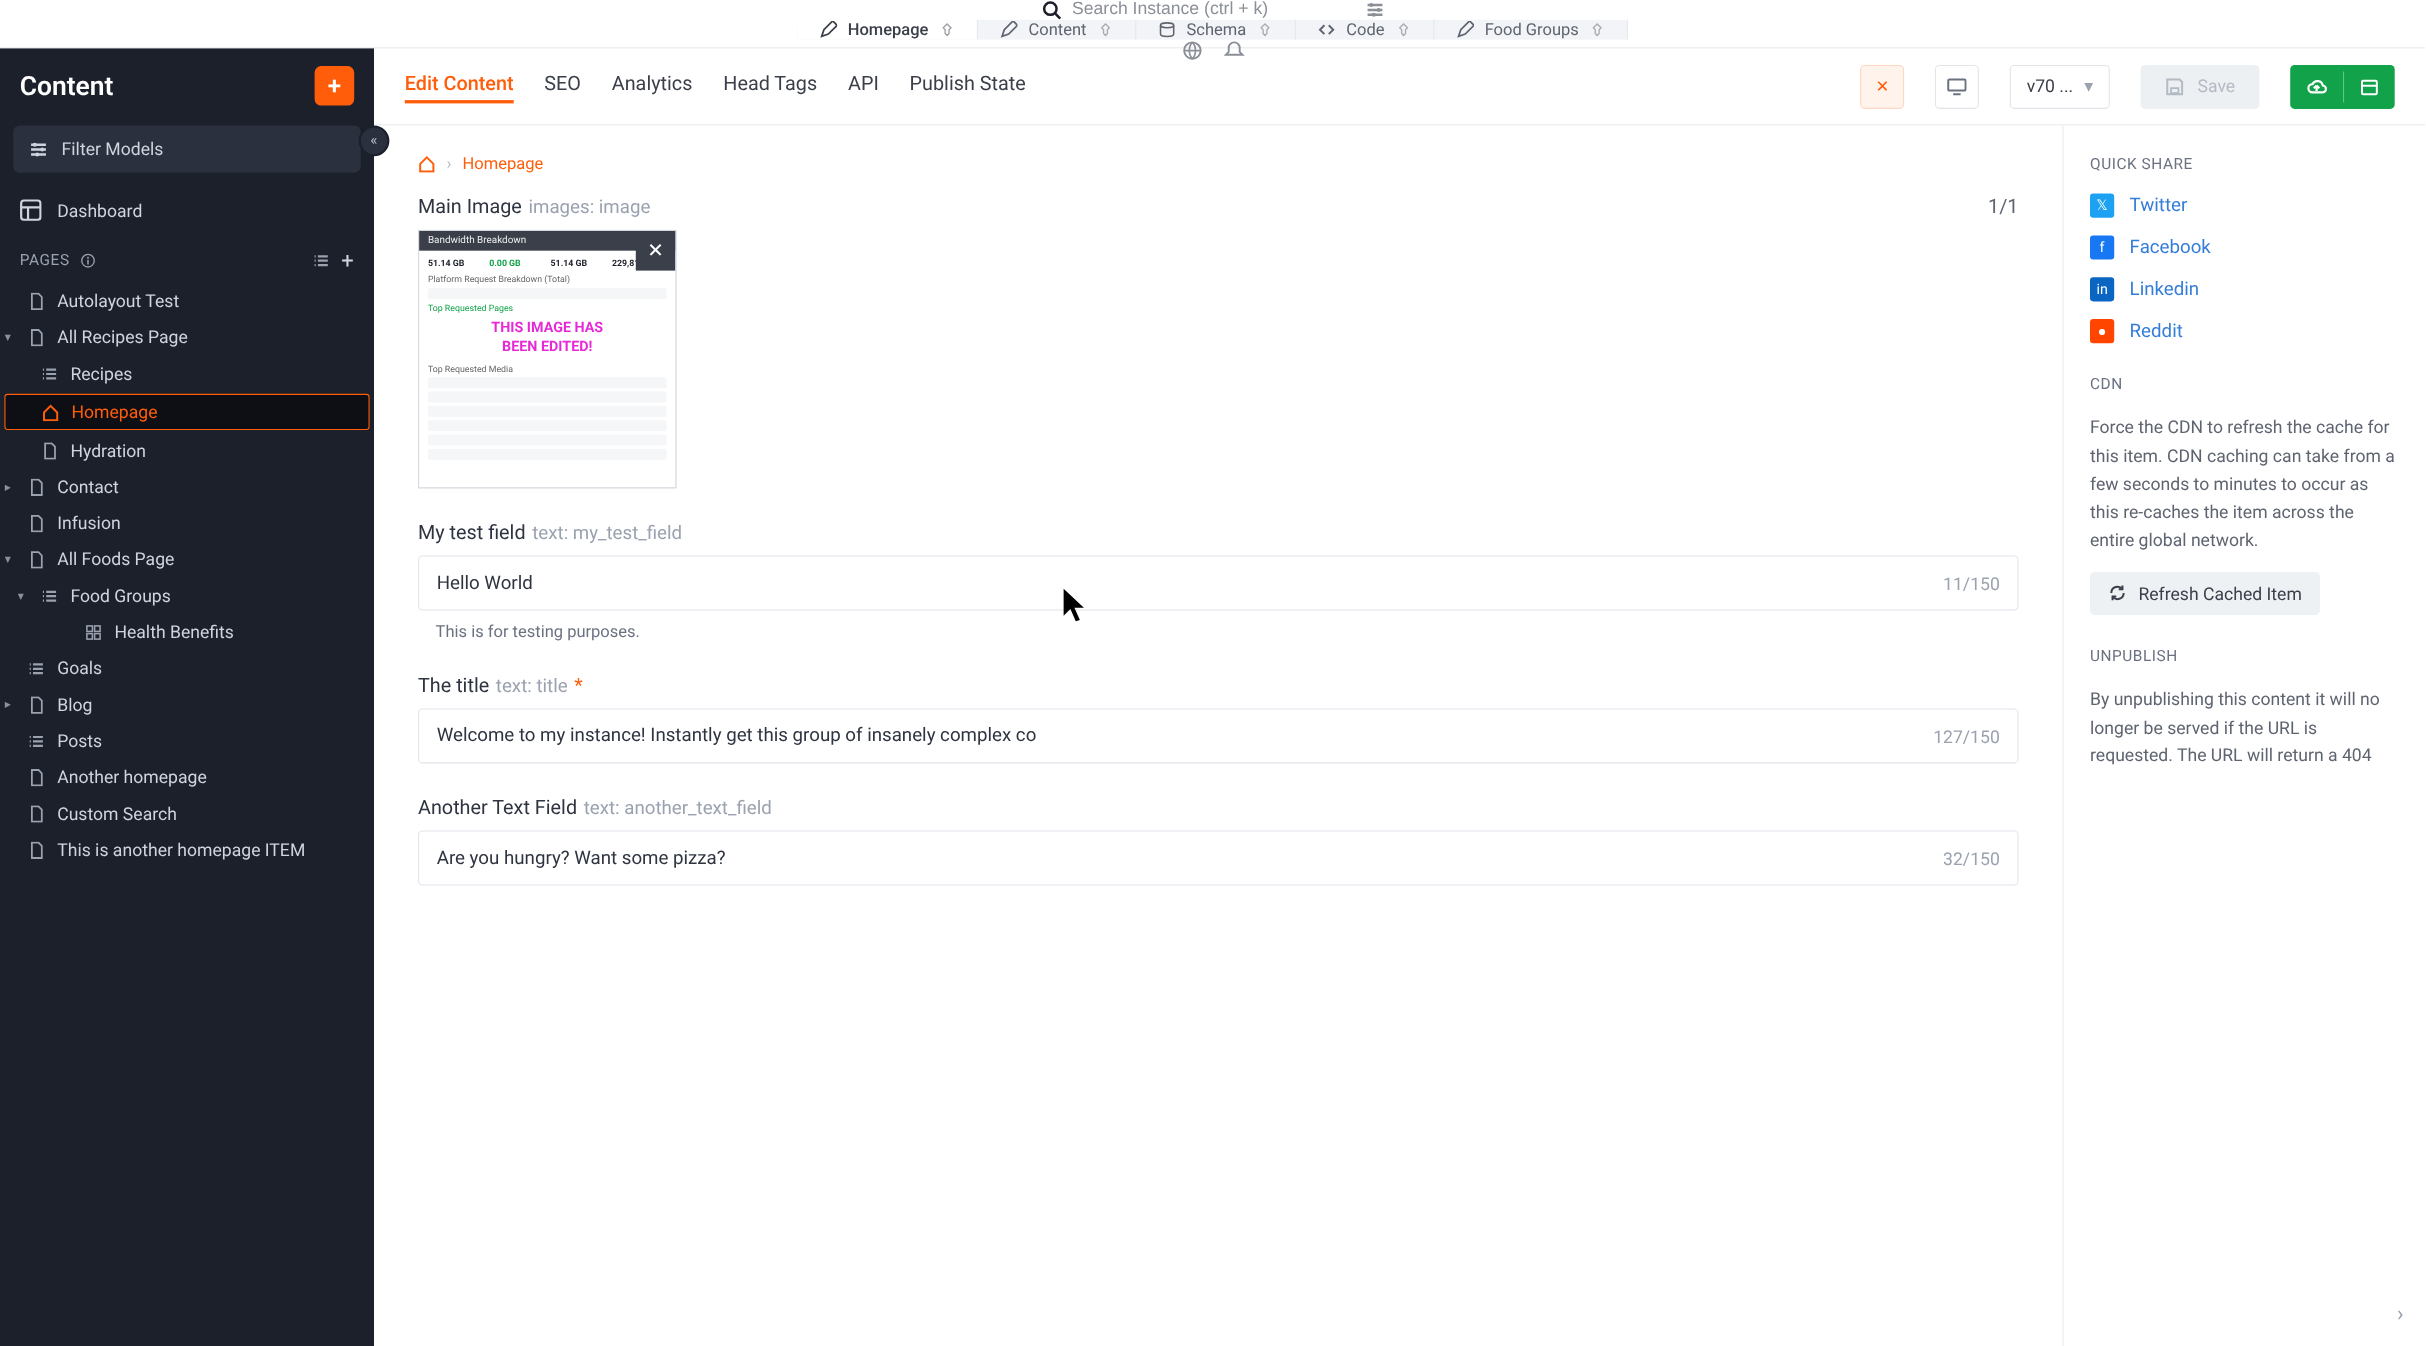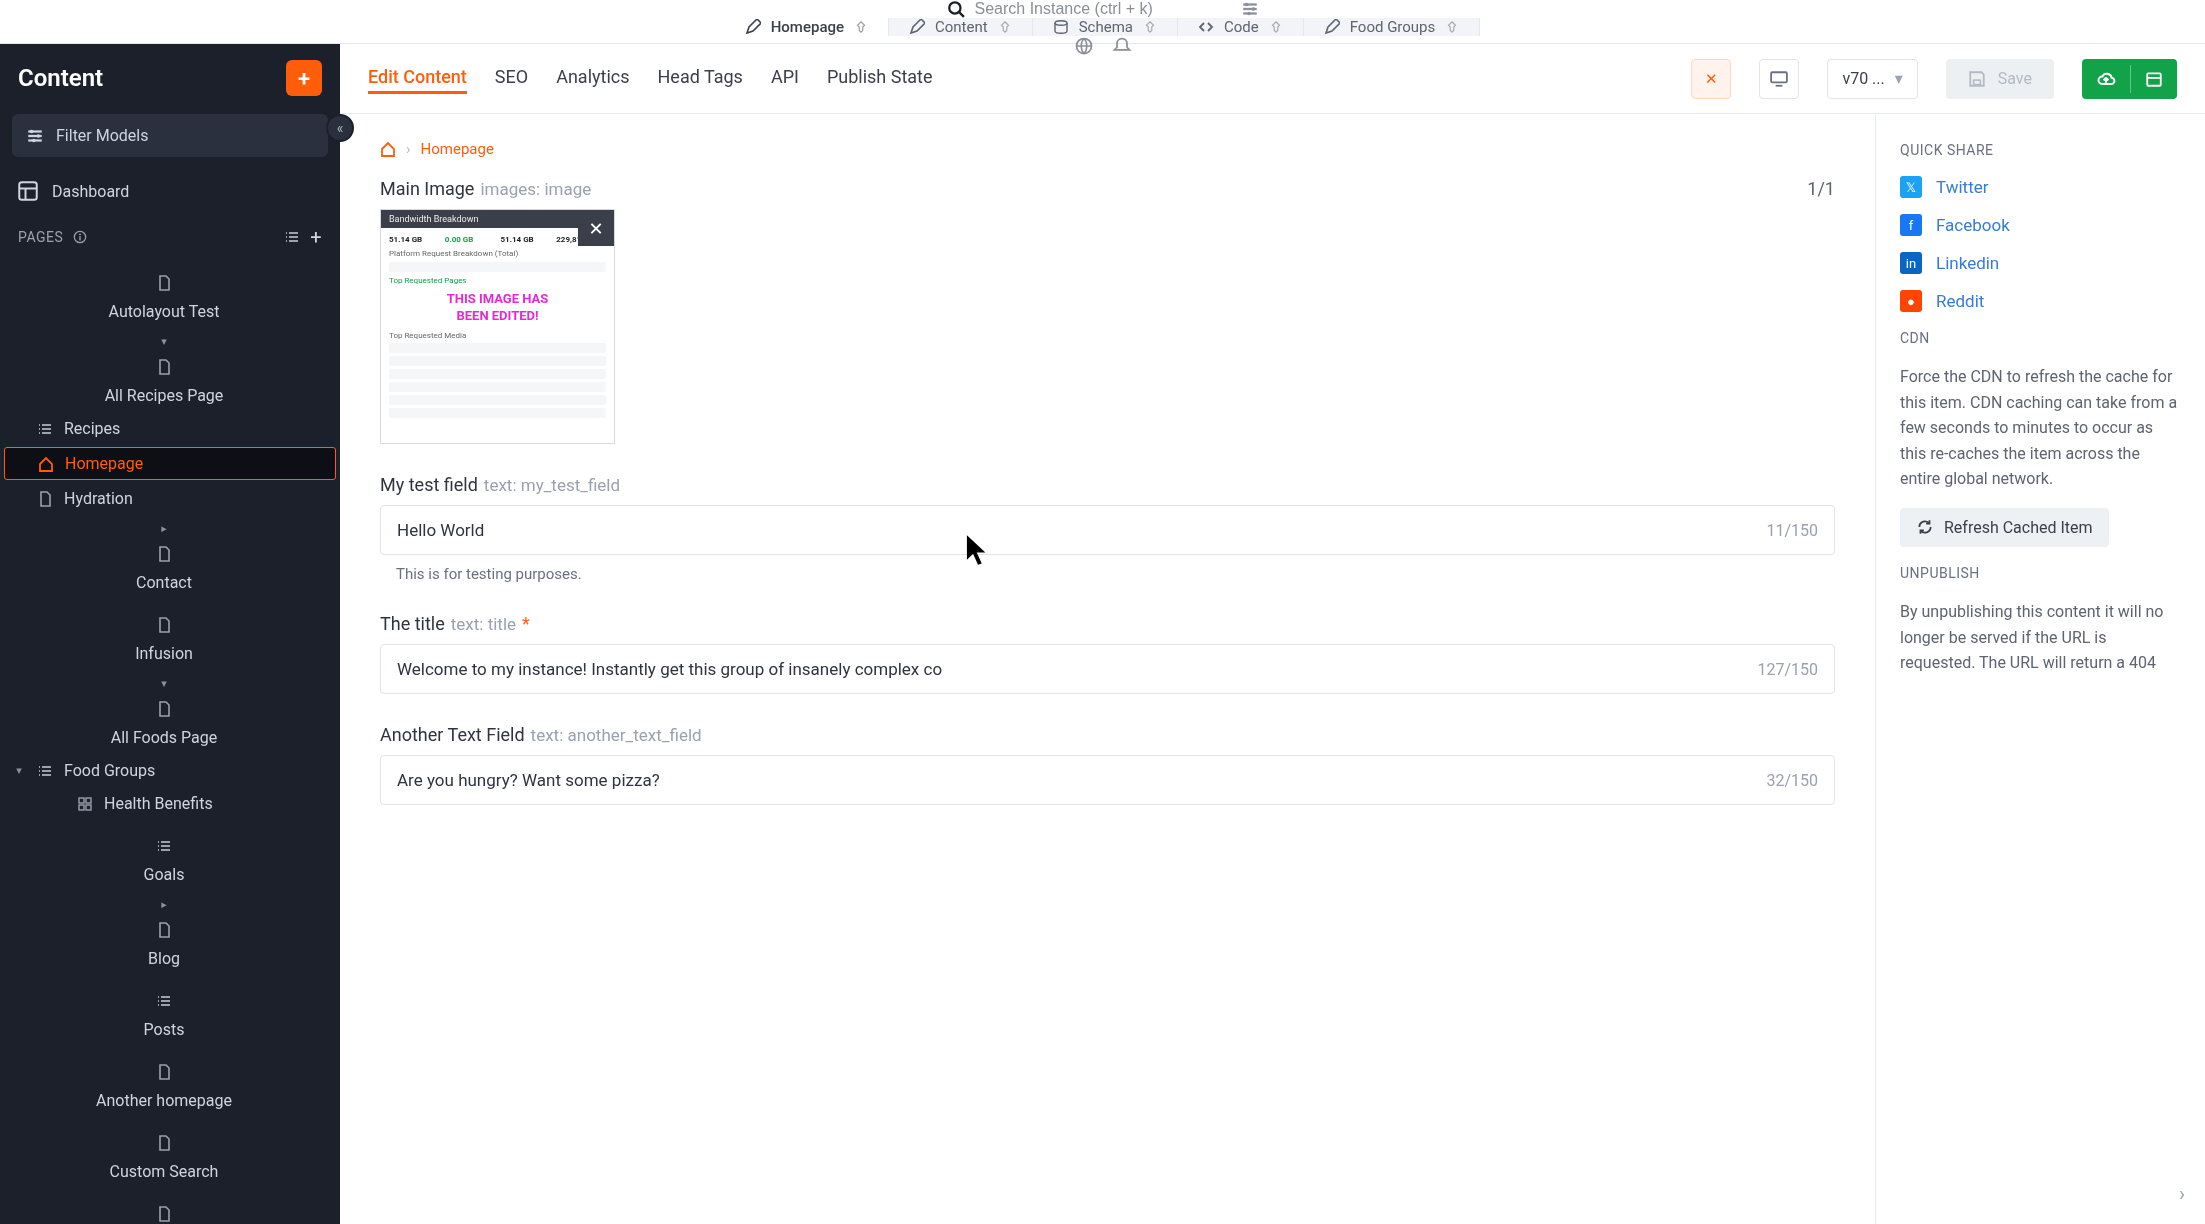--- a/index.html
+++ b/index.html
@@ -36,21 +36,21 @@
 .pages-hdr .spacer { flex: 1; }
 
 .tree { font-size: 16px; padding-bottom: 20px; overflow-y: auto; }
 .tree-row { display: flex; align-items: center; gap: 10px; padding: 7px 12px; cursor: pointer; color: #cfd4de; }
 .tree-row.selected { background: #0d0f14; color: #ff5d0a; border: 1px solid #ff5d0a; border-radius: 3px; margin: 2px 4px; padding: 6px 8px; }
 .tree-row.selected .tree-icon { color: #ff5d0a; }
 .chev { width: 14px; display: inline-flex; justify-content: center; color: #8a909d; font-size: 11px; }
 .tree-icon { width: 18px; height: 18px; display: inline-flex; align-items: center; justify-content: center; color: #9aa1af; }
 
 
-.ind-0 { padding-left: 0; flex-direction: column; }
+.ind-0 { padding-left: 0; }
 .ind-1 { }
 .ind-2 { padding-left: 52px; }
 
 
 .main { flex: 1; display: flex; flex-direction: column; min-width: 0; }
 
 
 .subbar { display: flex; align-items: center; height: 70px; padding: 0 28px; border-bottom: 1px solid #e9ecef; gap: 28px; }
 .subtab { font-size: 18px; color: #3a3f4a; padding-bottom: 4px; cursor: pointer; }
 .subtab.active { color: #ff5d0a; border-bottom: 3px solid #ff5d0a; margin-bottom: -3px; font-weight: 500; }
@@ -91,21 +91,21 @@
 
 .rightpanel { width: 330px; border-left: 1px solid #e9ecef; padding: 28px 24px; overflow-y: auto; position: relative; }
 .rp-heading { font-size: 14px; letter-spacing: .5px; color: #6a7180; margin-bottom: 18px; }
 .share-item { display: flex; align-items: center; gap: 14px; color: #347dd9; font-size: 17px; margin-bottom: 16px; cursor: pointer; }
 .share-item .sq { width: 22px; height: 22px; border-radius: 3px; display: flex; align-items: center; justify-content: center; color: #fff; font-size: 13px; }
 .sq.tw { background: #1da1f2; }
 .sq.fb { background: #1877f2; }
 .sq.li { background: #0a66c2; }
 .sq.rd { background: #ff4500; }
 
-.rp-section { margin-top: 18px; }
+.rp-section { margin-top: 30px; }
 .rp-text { color: #5e6470; font-size: 16px; line-height: 1.6; margin-bottom: 16px; }
 .rp-btn { display: inline-flex; align-items: center; gap: 10px; background: #eef1f4; color: #3a3f4a; border-radius: 4px; padding: 10px 16px; font-size: 16px; }
 .rp-chevron { position: absolute; bottom: 18px; right: 20px; color: #9aa1af; font-size: 20px; }
 
 .icon { display: inline-flex; }
 svg { display: block; }
 </style>
 </head>
 <body>
 

